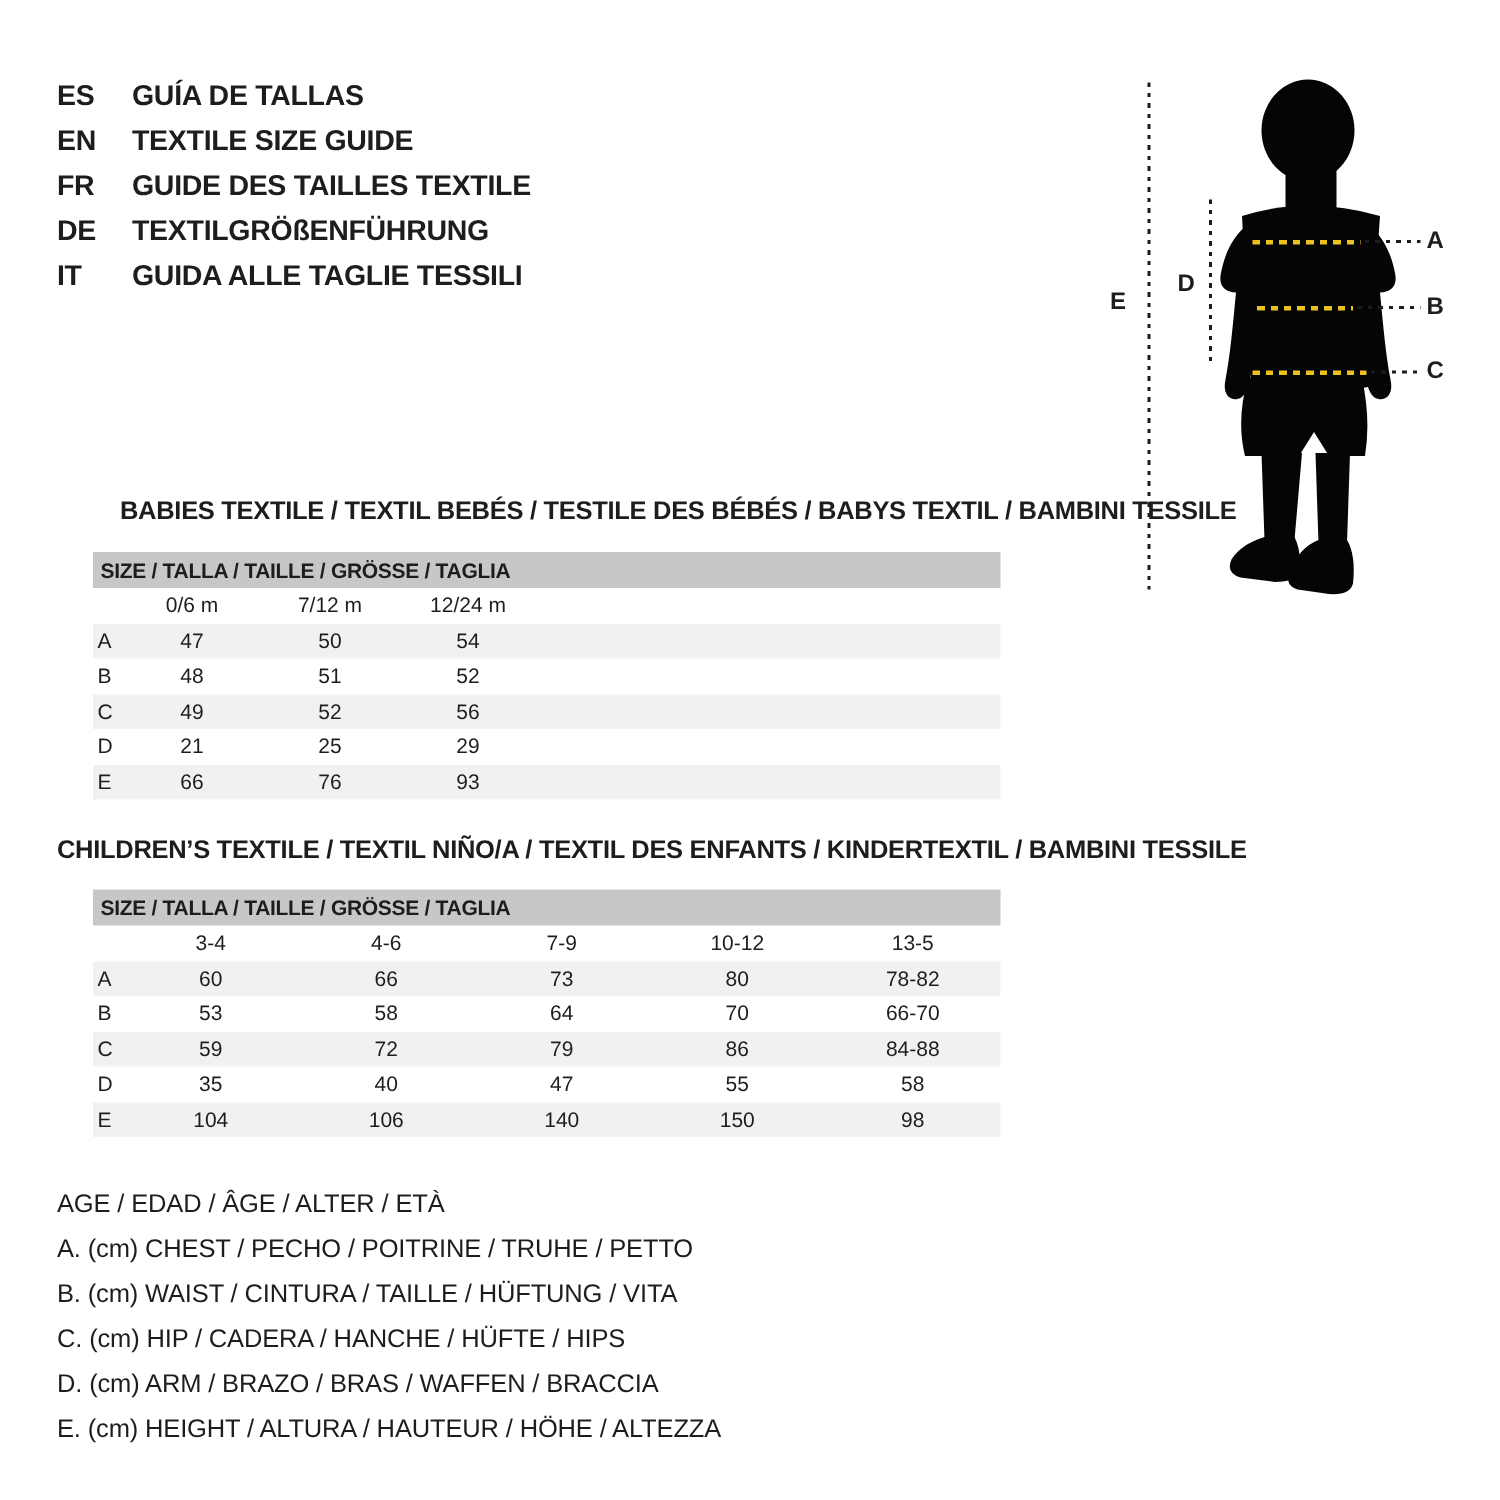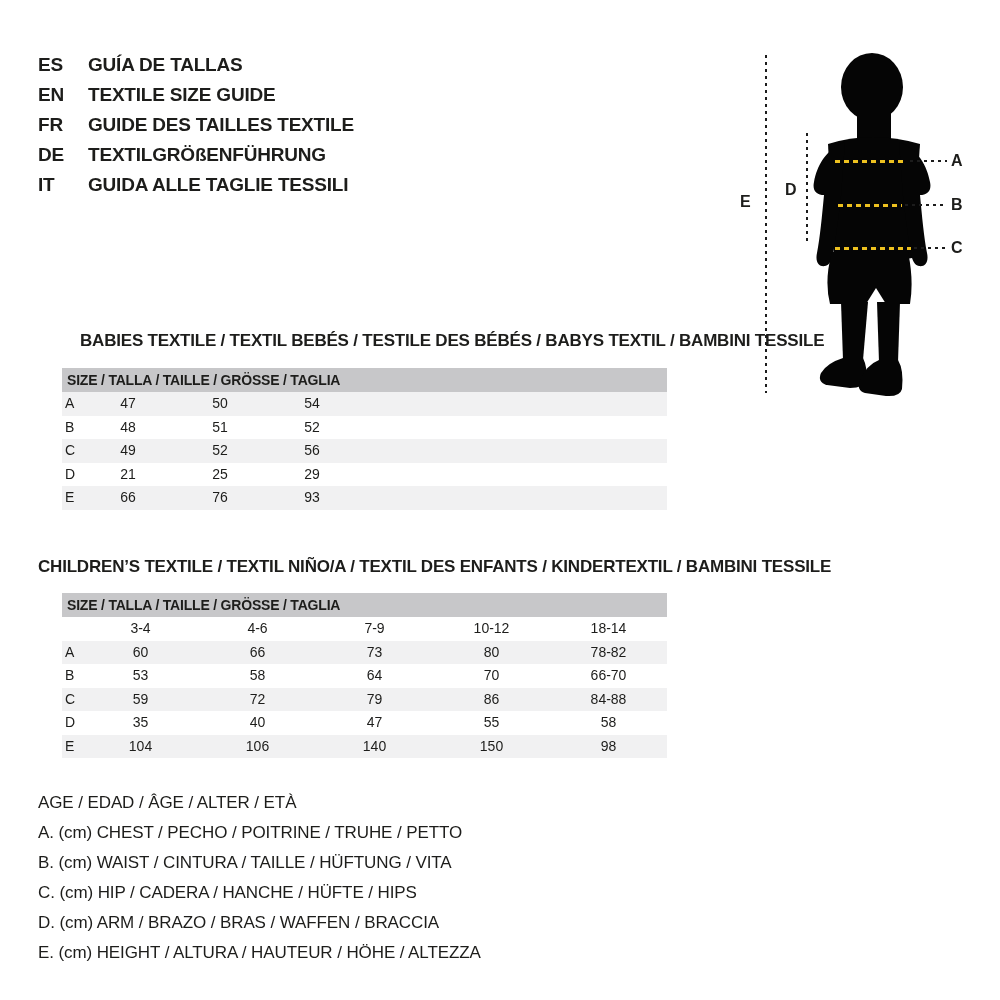--- a/index.html
+++ b/index.html
@@ -115,20 +115,27 @@
 
   <div class="mlabel ml-a">A</div>
   <div class="mlabel ml-b">B</div>
   <div class="mlabel ml-c">C</div>
   <div class="mlabel ml-d">D</div>
   <div class="mlabel ml-e">E</div>
 
   <div class="sec-title babies-title">BABIES TEXTILE / TEXTIL BEBÉS / TESTILE DES BÉBÉS / BABYS TEXTIL / BAMBINI TESSILE</div>
   <div class="stable babies-table">
     <div class="thead-bar">SIZE / TALLA / TAILLE / GRÖSSE / TAGLIA</div>
+    <div class="trow">
+      <div class="tlabel"></div>
+      <div class="tcell">0/6 m</div>
+      <div class="tcell">7/12 m</div>
+      <div class="tcell">12/24 m</div>
+      <div class="tcell"></div>
+    </div>
     <div class="trow alt">
       <div class="tlabel">A</div>
       <div class="tcell">47</div>
       <div class="tcell">50</div>
       <div class="tcell">54</div>
       <div class="tcell"></div>
     </div>
     <div class="trow">
       <div class="tlabel">B</div>
       <div class="tcell">48</div>
@@ -161,21 +168,21 @@
 
   <div class="sec-title children-title">CHILDREN’S TEXTILE / TEXTIL NIÑO/A / TEXTIL DES ENFANTS / KINDERTEXTIL / BAMBINI TESSILE</div>
   <div class="stable children-table">
     <div class="thead-bar">SIZE / TALLA / TAILLE / GRÖSSE / TAGLIA</div>
     <div class="trow">
       <div class="tlabel"></div>
       <div class="tcell">3-4</div>
       <div class="tcell">4-6</div>
       <div class="tcell">7-9</div>
       <div class="tcell">10-12</div>
-      <div class="tcell">18-14</div>
+      <div class="tcell">13-5</div>
     </div>
     <div class="trow alt">
       <div class="tlabel">A</div>
       <div class="tcell">60</div>
       <div class="tcell">66</div>
       <div class="tcell">73</div>
       <div class="tcell">80</div>
       <div class="tcell">78-82</div>
     </div>
     <div class="trow">

